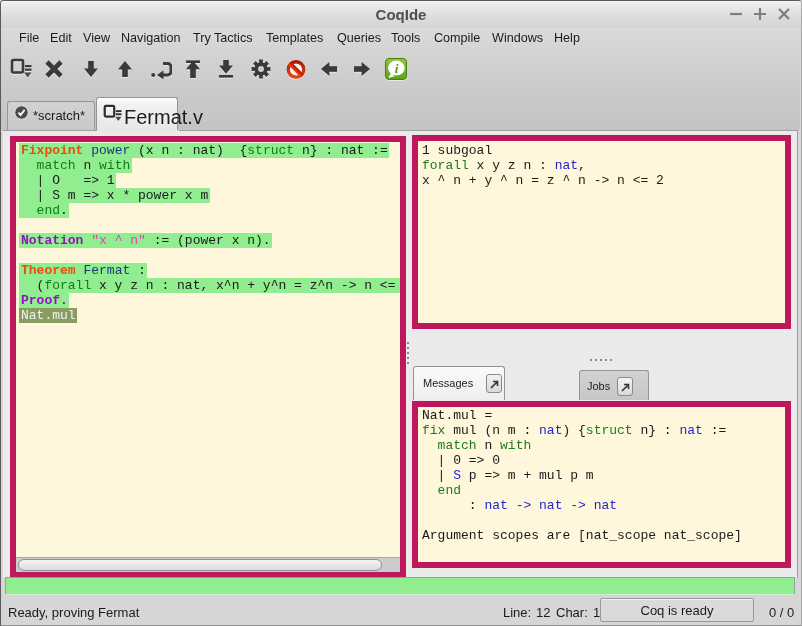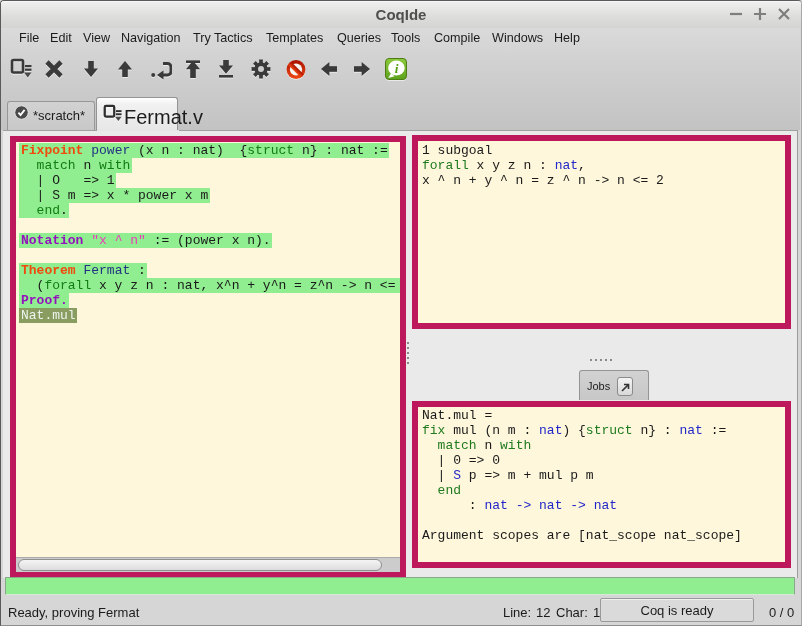--- a/index.html
+++ b/index.html
@@ -186,20 +186,28 @@
   <div style="position:absolute;left:94px;top:-1px;width:82px;height:1px;background:#e6e6e6"></div>
   <div class="panel script">
     <pre class="code" id="codeL" style="top:1px"><div class="ln"><i class="h"><b class="kworange">Fixpoint</b> <b class="kblue">power</b> (x n : nat)  {<b class="kgreen">struct</b> n} : nat :=</i></div><div class="ln"><i class="h">  <b class="kgreen">match</b> n <b class="kgreen">with</b></i></div><div class="ln"><i class="h">  | O   =&gt; 1</i></div><div class="ln"><i class="h">  | S m =&gt; x * power x m</i></div><div class="ln"><i class="h">  <b class="kgreen">end</b>.</i></div><div class="ln"></div><div class="ln"><i class="h"><b class="kwpurple">Notation</b> <b class="str">"x ^ n"</b> := (power x n).</i></div><div class="ln"></div><div class="ln"><i class="h"><b class="kworange">Theorem</b> <b class="kblue">Fermat</b> :</i></div><div class="ln lnfull" style="margin-left:3px;padding-left:2px;margin-right:0">  (<b class="kgreen">forall</b> x y z n : nat, x^n + y^n = z^n -&gt; n &lt;=</div><div class="ln"><i class="h"><b class="kwpurple">Proof.</b></i></div><div class="ln"><i class="procline">Nat.mul</i></div></pre>
     <div class="hsb">
         <div class="hsbthumb"></div>
       </div>
   </div>
   <div class="panel goal">
     <pre class="code" id="codeG" style="left:4px;top:2px"><div class="ln" style="padding-left:0">1 subgoal</div><div class="ln" style="padding-left:0"><b class="ggreen">forall</b> x y z n : <b class="gblue">nat</b>,</div><div class="ln" style="padding-left:0">x ^ n + y ^ n = z ^ n -&gt; n &lt;= 2</div></pre>
   </div>
+  <div class="mtab mtab1">
+      <span style="position:absolute;left:9px;top:10px">Messages</span>
+      <span class="popbtn" style="left:72px;top:7px">
+        <svg width="11" height="11">
+          <path d="M2,9 L8,3 M4,2.5 h4.5 v4.5" stroke="#333" stroke-width="1.6" fill="none"></path>
+        </svg>
+      </span>
+    </div>
   <div class="mtab mtab3">
       <span style="position:absolute;left:7px;top:9px">Jobs</span>
       <span class="popbtn" style="left:37px;top:6px">
         <svg width="11" height="11">
           <path d="M2,9 L8,3 M4,2.5 h4.5 v4.5" stroke="#333" stroke-width="1.6" fill="none"></path>
         </svg>
       </span>
     </div>
   <div class="panel msgpanel">
     <pre class="code" id="codeM" style="left:4px;top:1px"><div class="ln" style="padding-left:0">Nat.mul =</div><div class="ln" style="padding-left:0"><b class="ggreen">fix</b> mul (n m : <b class="gblue">nat</b>) {<b class="ggreen">struct</b> n} : <b class="gblue">nat</b> :=</div><div class="ln" style="padding-left:0">  <b class="ggreen">match</b> n <b class="ggreen">with</b></div><div class="ln" style="padding-left:0">  | 0 =&gt; 0</div><div class="ln" style="padding-left:0">  | <b class="gblue" style="font-weight:normal">S</b> p =&gt; m + mul p m</div><div class="ln" style="padding-left:0">  <b class="ggreen">end</b></div><div class="ln" style="padding-left:0">      : <b class="gblue">nat -&gt; nat -&gt; nat</b></div><div class="ln" style="padding-left:0"></div><div class="ln" style="padding-left:0">Argument scopes are [nat_scope nat_scope]</div></pre>

